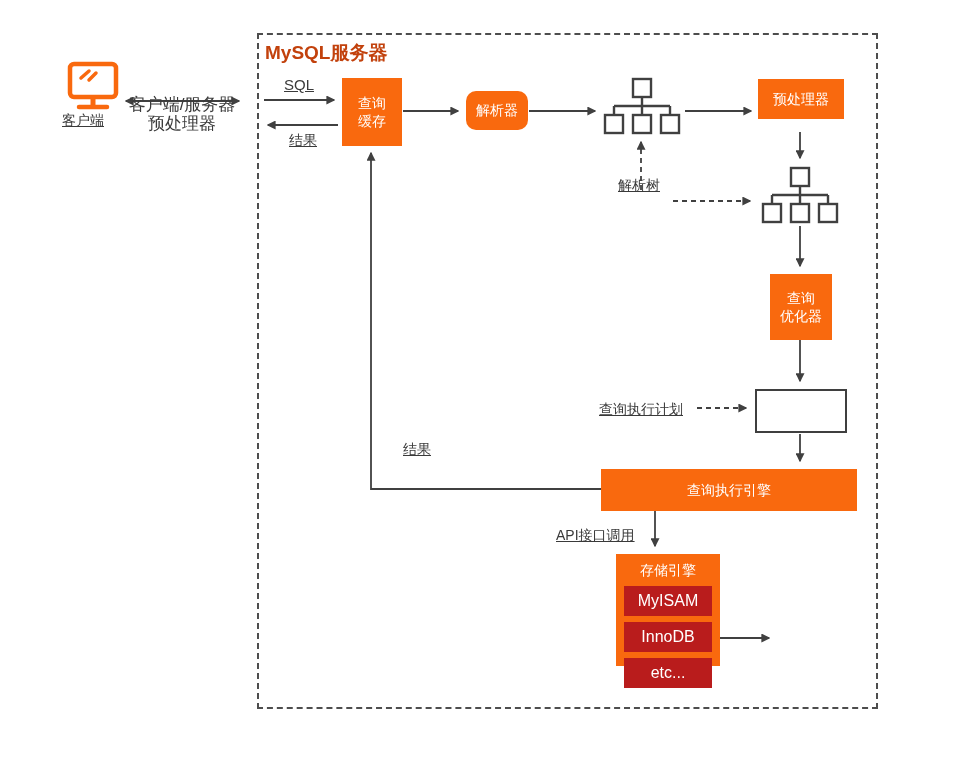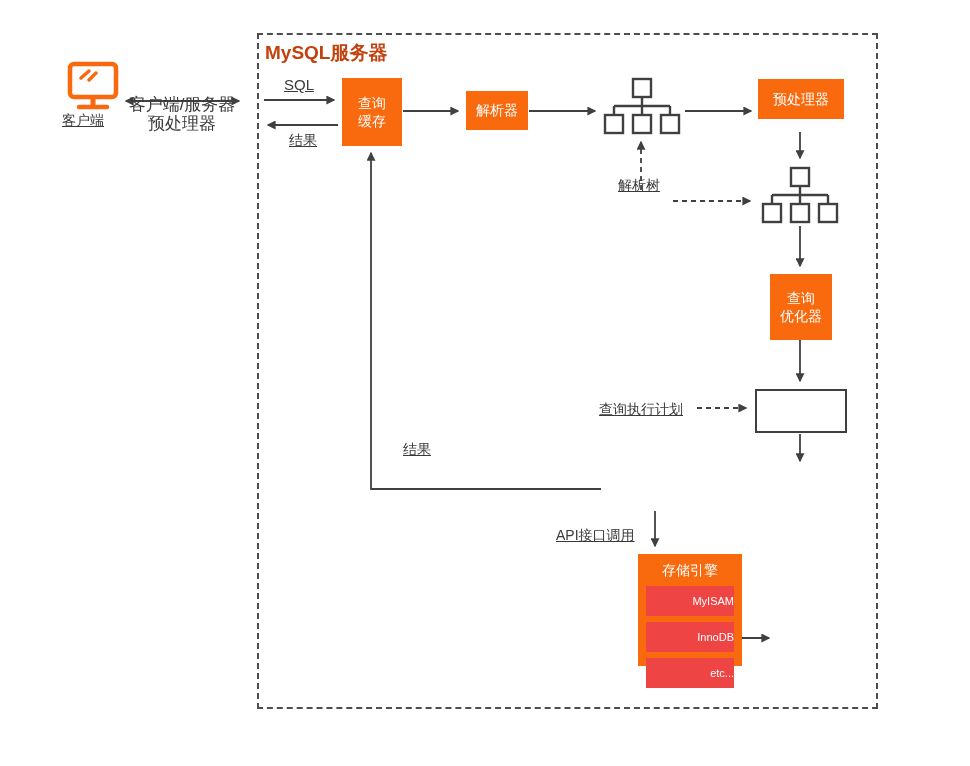--- a/index.html
+++ b/index.html
@@ -18,26 +18,26 @@
   .server-box{
     position:absolute;left:257px;top:33px;width:621px;height:676px;
     border:2px dashed #4d4d4d;box-sizing:border-box;background:transparent;
   }
   .server-title{position:absolute;left:265px;top:40px;font-size:19px;font-weight:bold;color:#c2410c;}
   .plan-box{
     position:absolute;left:755px;top:389px;width:92px;height:44px;
     background:#ffffff;border:2px solid #3f3f3f;box-sizing:border-box;
   }
   .storage{
-    position:absolute;left:638px;top:554px;width:104px;height:112px;
+    position:absolute;left:616px;top:554px;width:104px;height:112px;
     background:#F9690E;box-sizing:border-box;display:flex;flex-direction:column;
   }
   .storage-title{color:#fff;font-size:14px;text-align:center;padding:8px 0 6px 0;}
   .storage-item{
-    background:#ef4444;color:#fff;font-size:11px;text-align:right;
+    background:#b91c1c;color:#fff;font-size:16px;text-align:center;
     margin:0 8px 6px 8px;height:30px;line-height:30px;flex:none;
   }
   .cyl{position:absolute;left:779px;top:596px;width:74px;height:68px;}
   .cyl-label{
     position:absolute;left:0;top:22px;width:74px;text-align:center;
     color:#fff;font-size:14px;
   }
   .client-icon{position:absolute;left:66px;top:60px;}
   .protocol{position:absolute;left:118px;top:59px;width:128px;text-align:center;font-size:17px;line-height:19px;color:#3a3a3a;margin-top:36px;}
 </style>
@@ -130,35 +130,38 @@
   <div class="lbl" style="left:403px;top:441px;">结果</div>
   <div class="lbl" style="left:618px;top:177px;">解析树</div>
   <div class="lbl" style="left:599px;top:401px;text-align:right;">查询执行计划</div>
   <div class="lbl" style="left:556px;top:527px;">API接口调用</div>
 
   <div class="node" style="left:342px;top:78px;width:60px;height:68px;">
     <span>查询</span>
     <span>缓存</span>
   </div>
 
-  <div class="node" style="left:466px;top:91px;width:62px;height:39px;">
+  <div class="node" style="left:466px;top:91px;width:62px;height:39px;border-radius:10px;">
     <span>解析器</span>
   </div>
 
   <div class="node" style="left:758px;top:79px;width:86px;height:40px;text-align:right;">
     <span>预处理器</span>
   </div>
 
   <div class="node" style="left:770px;top:274px;width:62px;height:66px;">
     <span>查询</span>
     <span>优化器</span>
   </div>
 
   <div class="plan-box"></div>
 
+  <div class="node" style="left:601px;top:469px;width:256px;height:42px;">
+    <span>查询执行引擎</span>
+  </div>
 
   <div class="storage">
     <div class="storage-title">存储引擎</div>
     <div class="storage-item">MyISAM</div>
     <div class="storage-item">InnoDB</div>
     <div class="storage-item">etc...</div>
   </div>
 
 
 </div>

